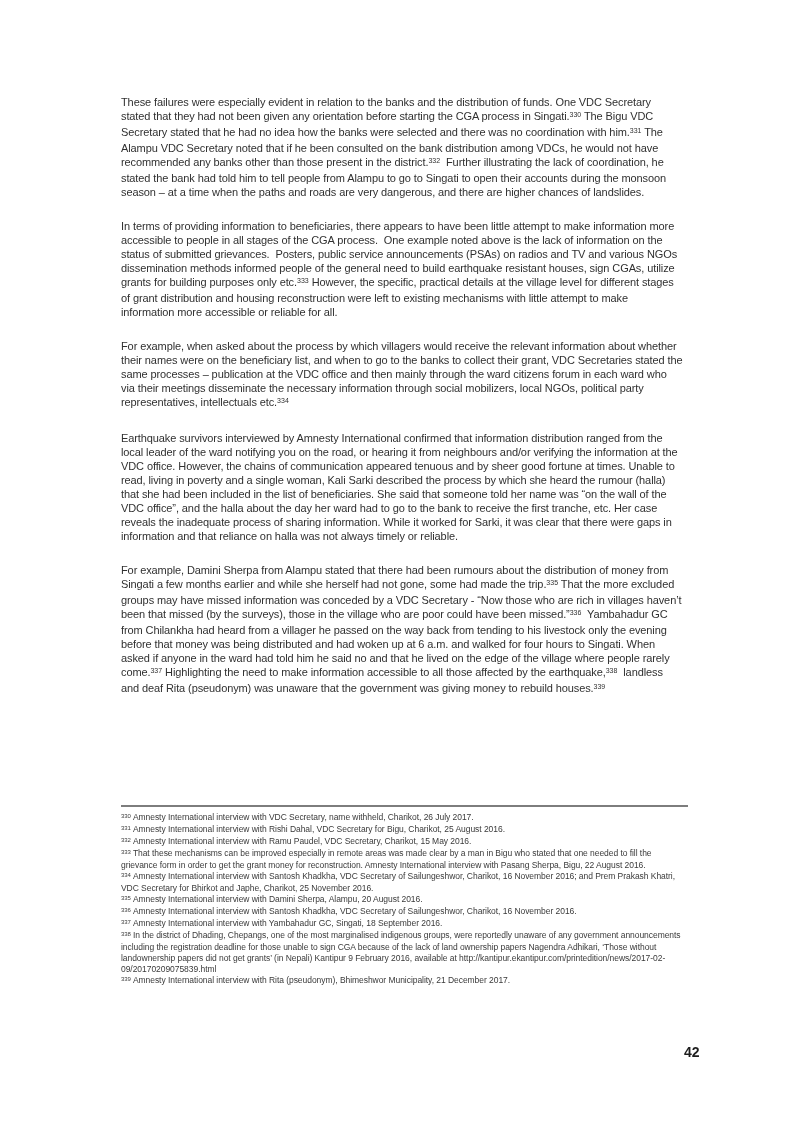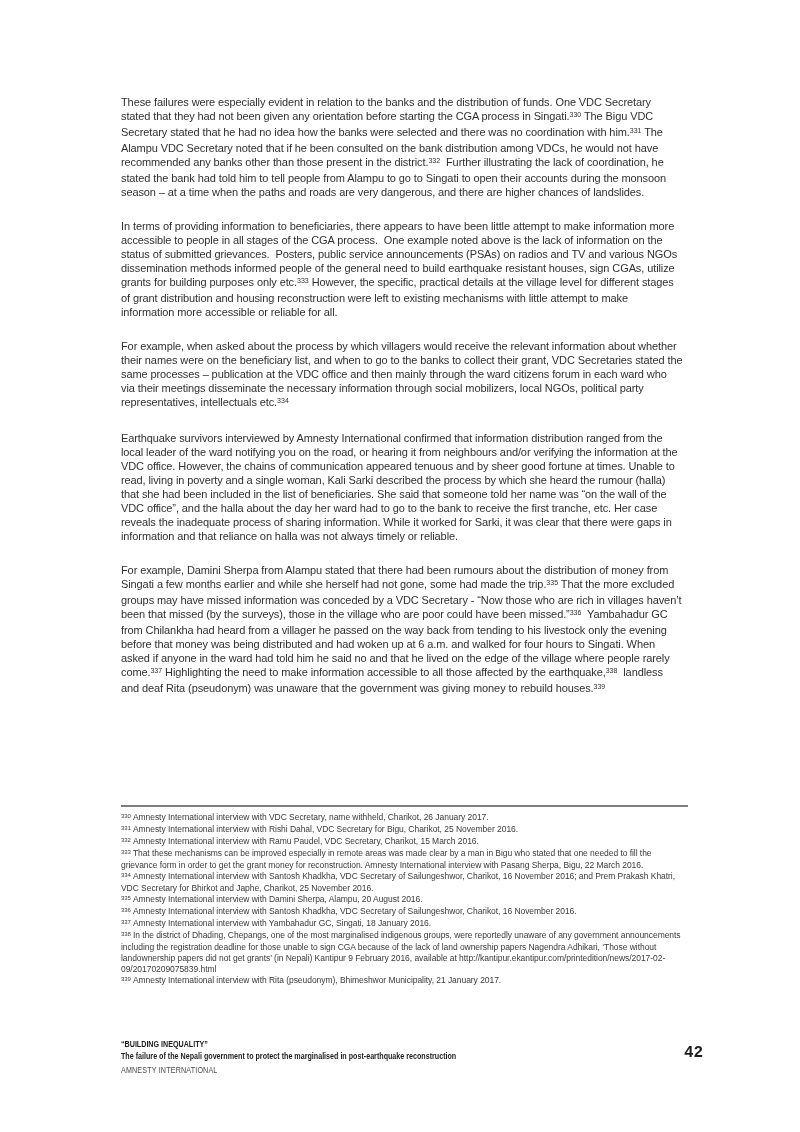--- a/index.html
+++ b/index.html
@@ -76,53 +76,47 @@
     margin-top: 3px;
     letter-spacing: 0.2px;
     transform: scaleX(0.84);
     transform-origin: left top;
     white-space: nowrap;
   }
   .page-number {
     position: absolute;
     left: 684px;
     top: 1044px;
-    font-size: 16px;
+    font-size: 14px;
     font-weight: bold;
     color: #1d1d1d;
-    font-family: Liberation Mono, monospace;
   }
 </style>
 </head>
 <body>
 
 <div class="page">
 
   <div class="body-text">
       <p class="para"><span>These failures were especially evident in relation to the banks and the distribution of funds. One VDC Secretary stated that they had not been given any orientation before starting the CGA process in Singati.</span><span class="sup">330</span><span> The Bigu VDC Secretary stated that he had no idea how the banks were selected and there was no coordination with him.</span><span class="sup">331</span><span> The Alampu VDC Secretary noted that if he been consulted on the bank distribution among VDCs, he would not have recommended any banks other than those present in the district.</span><span class="sup">332</span><span>  Further illustrating the lack of coordination, he stated the bank had told him to tell people from Alampu to go to Singati to open their accounts during the monsoon season – at a time when the paths and roads are very dangerous, and there are higher chances of landslides.</span></p>
       <p class="para"><span>In terms of providing information to beneficiaries, there appears to have been little attempt to make information more accessible to people in all stages of the CGA process.  One example noted above is the lack of information on the status of submitted grievances.  Posters, public service announcements (PSAs) on radios and TV and various NGOs dissemination methods informed people of the general need to build earthquake resistant houses, sign CGAs, utilize grants for building purposes only etc.</span><span class="sup">333</span><span> However, the specific, practical details at the village level for different stages of grant distribution and housing reconstruction were left to existing mechanisms with little attempt to make information more accessible or reliable for all.</span></p>
       <p class="para"><span>For example, when asked about the process by which villagers would receive the relevant information about whether their names were on the beneficiary list, and when to go to the banks to collect their grant, VDC Secretaries stated the same processes – publication at the VDC office and then mainly through the ward citizens forum in each ward who via their meetings disseminate the necessary information through social mobilizers, local NGOs, political party representatives, intellectuals etc.</span><span class="sup">334</span></p>
       <p class="para"><span>Earthquake survivors interviewed by Amnesty International confirmed that information distribution ranged from the local leader of the ward notifying you on the road, or hearing it from neighbours and/or verifying the information at the VDC office. However, the chains of communication appeared tenuous and by sheer good fortune at times. Unable to read, living in poverty and a single woman, Kali Sarki described the process by which she heard the rumour (</span><span class="italic">halla</span><span>) that she had been included in the list of beneficiaries. She said that someone told her name was “on the wall of the VDC office”, and the </span><span class="italic">halla</span><span> about the day her ward had to go to the bank to receive the first tranche, etc. Her case reveals the inadequate process of sharing information. While it worked for Sarki, it was clear that there were gaps in information and that reliance on </span><span class="italic">halla</span><span> was not always timely or reliable.</span></p>
       <p class="para"><span>For example, Damini Sherpa from Alampu stated that there had been rumours about the distribution of money from Singati a few months earlier and while she herself had not gone, some had made the trip.</span><span class="sup">335</span><span> That the more excluded groups may have missed information was conceded by a VDC Secretary - “Now those who are rich in villages haven’t been that missed (by the surveys), those in the village who are poor could have been missed.”</span><span class="sup">336</span><span>  Yambahadur GC from Chilankha had heard from a villager he passed on the way back from tending to his livestock only the evening before that money was being distributed and had woken up at 6 a.m. and walked for four hours to Singati. When asked if anyone in the ward had told him he said no and that he lived on the edge of the village where people rarely come.</span><span class="sup">337</span><span> Highlighting the need to make information accessible to all those affected by the earthquake,</span><span class="sup">338</span><span>  landless and deaf Rita (pseudonym) was unaware that the government was giving money to rebuild houses.</span><span class="sup">339</span></p>
     </div>
 
   <div class="footnotes">
-      <div class="footnote"><span class="fn-num">330</span><span>Amnesty International interview with VDC Secretary, name withheld, Charikot, 26 January 2017.</span></div>
-      <div class="footnote"><span class="fn-num">331</span><span>Amnesty International interview with Rishi Dahal, VDC Secretary for Bigu, Charikot, 25 November 2016.</span></div>
-      <div class="footnote"><span class="fn-num">332</span><span>Amnesty International interview with Ramu Paudel, VDC Secretary, Charikot, 15 March 2016.</span></div>
-      <div class="footnote"><span class="fn-num">333</span><span>That these mechanisms can be improved especially in remote areas was made clear by a man in Bigu who stated that one needed to fill the grievance form in order to get the grant money for reconstruction. Amnesty International interview with Pasang Sherpa, Bigu, 22 March 2016.</span></div>
+      <div class="footnote"><span class="fn-num">330</span><span>Amnesty International interview with VDC Secretary, name withheld, Charikot, 26 July 2017.</span></div>
+      <div class="footnote"><span class="fn-num">331</span><span>Amnesty International interview with Rishi Dahal, VDC Secretary for Bigu, Charikot, 25 August 2016.</span></div>
+      <div class="footnote"><span class="fn-num">332</span><span>Amnesty International interview with Ramu Paudel, VDC Secretary, Charikot, 15 May 2016.</span></div>
+      <div class="footnote"><span class="fn-num">333</span><span>That these mechanisms can be improved especially in remote areas was made clear by a man in Bigu who stated that one needed to fill the grievance form in order to get the grant money for reconstruction. Amnesty International interview with Pasang Sherpa, Bigu, 22 August 2016.</span></div>
       <div class="footnote"><span class="fn-num">334</span><span>Amnesty International interview with Santosh Khadkha, VDC Secretary of Sailungeshwor, Charikot, 16 November 2016; and Prem Prakash Khatri, VDC Secretary for Bhirkot and Japhe, Charikot, 25 November 2016.</span></div>
       <div class="footnote"><span class="fn-num">335</span><span>Amnesty International interview with Damini Sherpa, Alampu, 20 August 2016.</span></div>
       <div class="footnote"><span class="fn-num">336</span><span>Amnesty International interview with Santosh Khadkha, VDC Secretary of Sailungeshwor, Charikot, 16 November 2016.</span></div>
-      <div class="footnote"><span class="fn-num">337</span><span>Amnesty International interview with Yambahadur GC, Singati, 18 January 2016.</span></div>
+      <div class="footnote"><span class="fn-num">337</span><span>Amnesty International interview with Yambahadur GC, Singati, 18 September 2016.</span></div>
       <div class="footnote"><span class="fn-num">338</span><span>In the district of Dhading, Chepangs, one of the most marginalised indigenous groups, were reportedly unaware of any government announcements including the registration deadline for those unable to sign CGA because of the lack of land ownership papers Nagendra Adhikari, ‘Those without landownership papers did not get grants’ (in Nepali) Kantipur 9 February 2016, available at http://kantipur.ekantipur.com/printedition/news/2017-02-09/20170209075839.html</span></div>
-      <div class="footnote"><span class="fn-num">339</span><span>Amnesty International interview with Rita (pseudonym), Bhimeshwor Municipality, 21 January 2017.</span></div>
+      <div class="footnote"><span class="fn-num">339</span><span>Amnesty International interview with Rita (pseudonym), Bhimeshwor Municipality, 21 December 2017.</span></div>
     </div>
 
-  <div class="footer">
-    <div class="footer-title">“BUILDING INEQUALITY”</div>
-    <div class="footer-title">The failure of the Nepali government to protect the marginalised in post-earthquake reconstruction</div>
-    <div class="footer-org">AMNESTY INTERNATIONAL</div>
-  </div>
 
   <div class="page-number">42</div>
 
 </div>
 
 </body></html>

